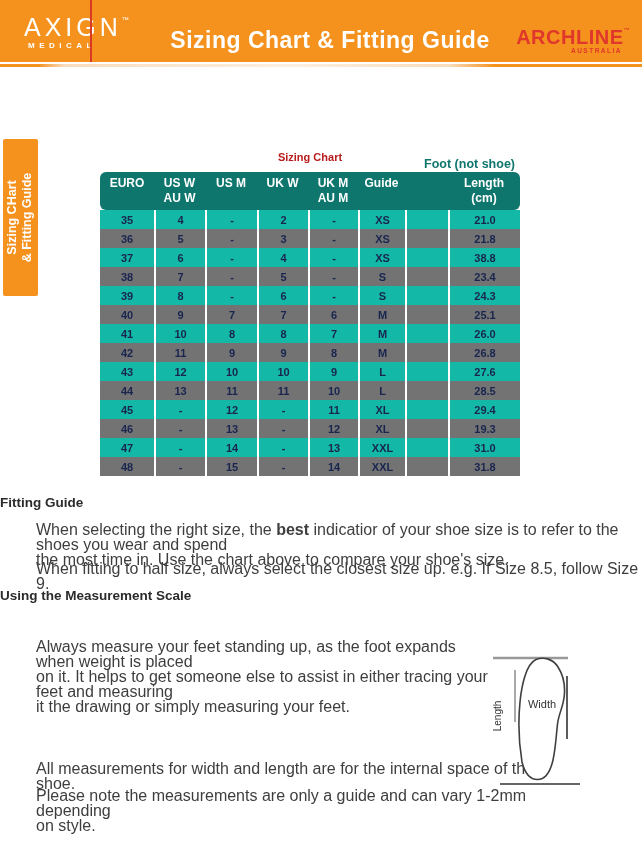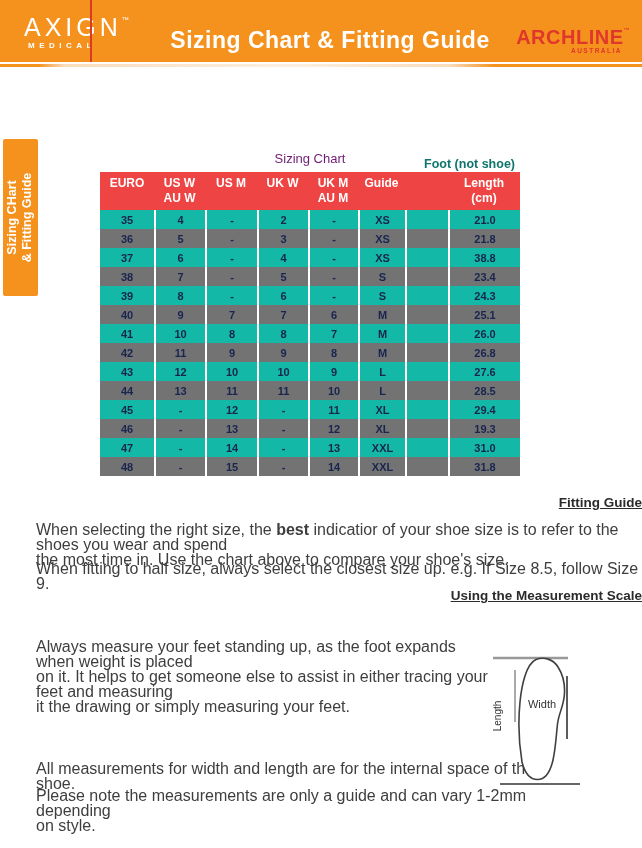--- a/index.html
+++ b/index.html
@@ -20,35 +20,35 @@
   .arch-sub{font-size:6.5px;font-weight:bold;letter-spacing:1.5px;margin-top:0;padding-right:8px;}
   .hdr-rule{position:absolute;left:0;top:64px;width:642px;height:3px;
     background:linear-gradient(90deg,#F5921E 0%,#F5921E 6%,#F9DCBC 10%,#FCEFE0 45%,#F9DCBC 70%,#F5921E 77%,#F5921E 100%);}
 
   
   .side-tab{position:absolute;left:3px;top:139px;width:35px;height:157px;background:#F5921E;border-radius:2px;}
   .side-tab-inner{position:absolute;width:157px;height:35px;left:-61px;top:61px;transform:rotate(-90deg);
     color:#fff;font-size:12.5px;font-weight:bold;text-align:center;line-height:15px;white-space:pre-line;padding-top:2px;box-sizing:border-box;}
 
   
-  .chart-title{position:absolute;left:100px;top:151px;width:420px;text-align:center;font-size:13px;font-weight:normal;color:#701a75;}
+  .chart-title{position:absolute;left:100px;top:151px;width:420px;text-align:center;font-size:11px;font-weight:bold;color:#b91c1c;}
   .foot-note{position:absolute;left:410px;top:157px;width:105px;text-align:right;font-size:12.5px;font-weight:bold;color:#0f766e;}
   .size-table{position:absolute;left:100px;top:172px;width:420px;}
-  .thead{display:flex;height:38px;background:#ef4444;}
+  .thead{display:flex;height:38px;background:#0f766e;border-radius:6px;}
   .th{box-sizing:border-box;color:#fff;font-weight:bold;font-size:12px;text-align:center;padding-top:4px;line-height:15px;}
   .tr{display:flex;height:19px;}
   .tr.blue{background:#14b8a6;}
   .tr.lav{background:#737373;}
   .td{box-sizing:border-box;display:flex;align-items:center;justify-content:center;font-size:11px;font-weight:bold;color:#19254F;}
   .td:not(.c0){border-left:2px solid #fff;}
   .c0{width:54px;} .c1{width:51px;} .c2{width:52px;} .c3{width:51px;}
   .c4{width:50px;} .c5{width:47px;} .c6{width:43px;} .c7{width:72px;}
 
   
-  .sec-heading{position:absolute;left:0;width:642px;text-align:right;font-size:13.5px;font-weight:bold;color:#2B2B2B;text-decoration:underline;}
+  .sec-heading{position:absolute;left:0;width:642px;text-align:left;font-size:13.5px;font-weight:bold;color:#2B2B2B;}
   .para{position:absolute;left:36px;font-size:16px;line-height:15px;color:#3E3E3E;white-space:pre-line;}
   .bold{font-weight:bold;}
 
   
   .foot-diagram{position:absolute;left:485px;top:650px;width:130px;height:140px;}
   .foot-diagram text{font-family:"Liberation Sans",sans-serif;}
 </style>
 </head>
 <body>
 

